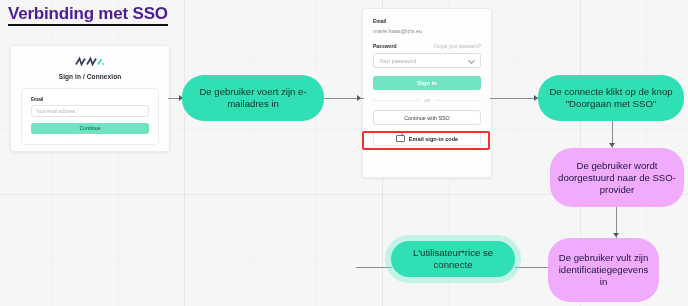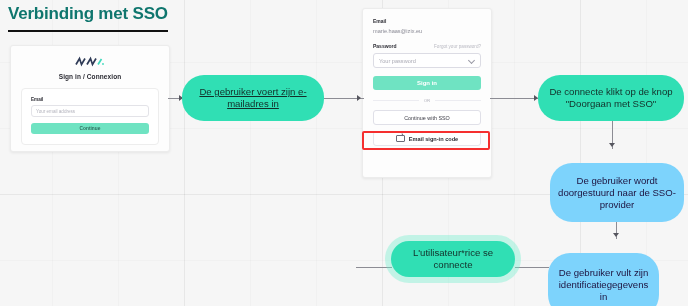--- a/index.html
+++ b/index.html
@@ -17,24 +17,24 @@
       linear-gradient(to right, rgba(0,0,0,0.045) 1px, transparent 1px),
       linear-gradient(to bottom, rgba(0,0,0,0.045) 1px, transparent 1px),
       linear-gradient(to right, rgba(0,0,0,0.018) 1px, transparent 1px),
       linear-gradient(to bottom, rgba(0,0,0,0.018) 1px, transparent 1px);
     background-size:198px 198px,198px 198px,66px 66px,66px 66px;
     background-position:-14px -4px,-14px -4px,-14px -4px,-14px -4px;
   }
 
   .page-title{
     position:absolute;left:8px;top:4px;
-    font-size:17px;font-weight:bold;color:#0f766e;
+    font-size:17px;font-weight:bold;color:#4c1d95;
     letter-spacing:-0.2px;
     border-bottom:2px solid #111;
-    padding-bottom:7px;
+    padding-bottom:1px;
     line-height:19px;
   }
 
   
   .shot{
     position:absolute;background:#fdfdfd;
     border:1px solid #ececec;border-radius:3px;
     box-shadow:0 1px 3px rgba(0,0,0,.07);
     overflow:hidden;
   }
@@ -117,26 +117,26 @@
   
   .node{
     position:absolute;border-radius:22px;
     display:flex;align-items:center;justify-content:center;
     text-align:center;line-height:12px;
     font-size:9.6px;color:#13302a;
     padding:4px 8px;box-sizing:border-box;
     z-index:3;
   }
   .node.teal{background:#30dfb4;}
-  .node.purple{background:#7dd3fc;color:#1e1440;margin-top:15px;}
+  .node.purple{background:#f0abfc;color:#1e1440;}
   .node.selected{
     box-shadow:0 0 0 6px rgba(110,240,205,.38);
     border-radius:22px;
   }
-  #node-email{left:182px;top:75px;width:142px;height:46px;text-decoration:underline;}
+  #node-email{left:182px;top:75px;width:142px;height:46px;}
   #node-clicks{left:538px;top:75px;width:146px;height:46px;}
   #node-redirect{left:550px;top:148px;width:134px;height:59px;}
   #node-credentials{left:548px;top:238px;width:111px;height:64px;}
   #node-connecte{left:391px;top:241px;width:124px;height:36px;}
 
   
   .conn{position:absolute;background:#8c8c94;z-index:1;}
   .h{height:1px;}
   .v{width:1px;}
   .arrow-r{

